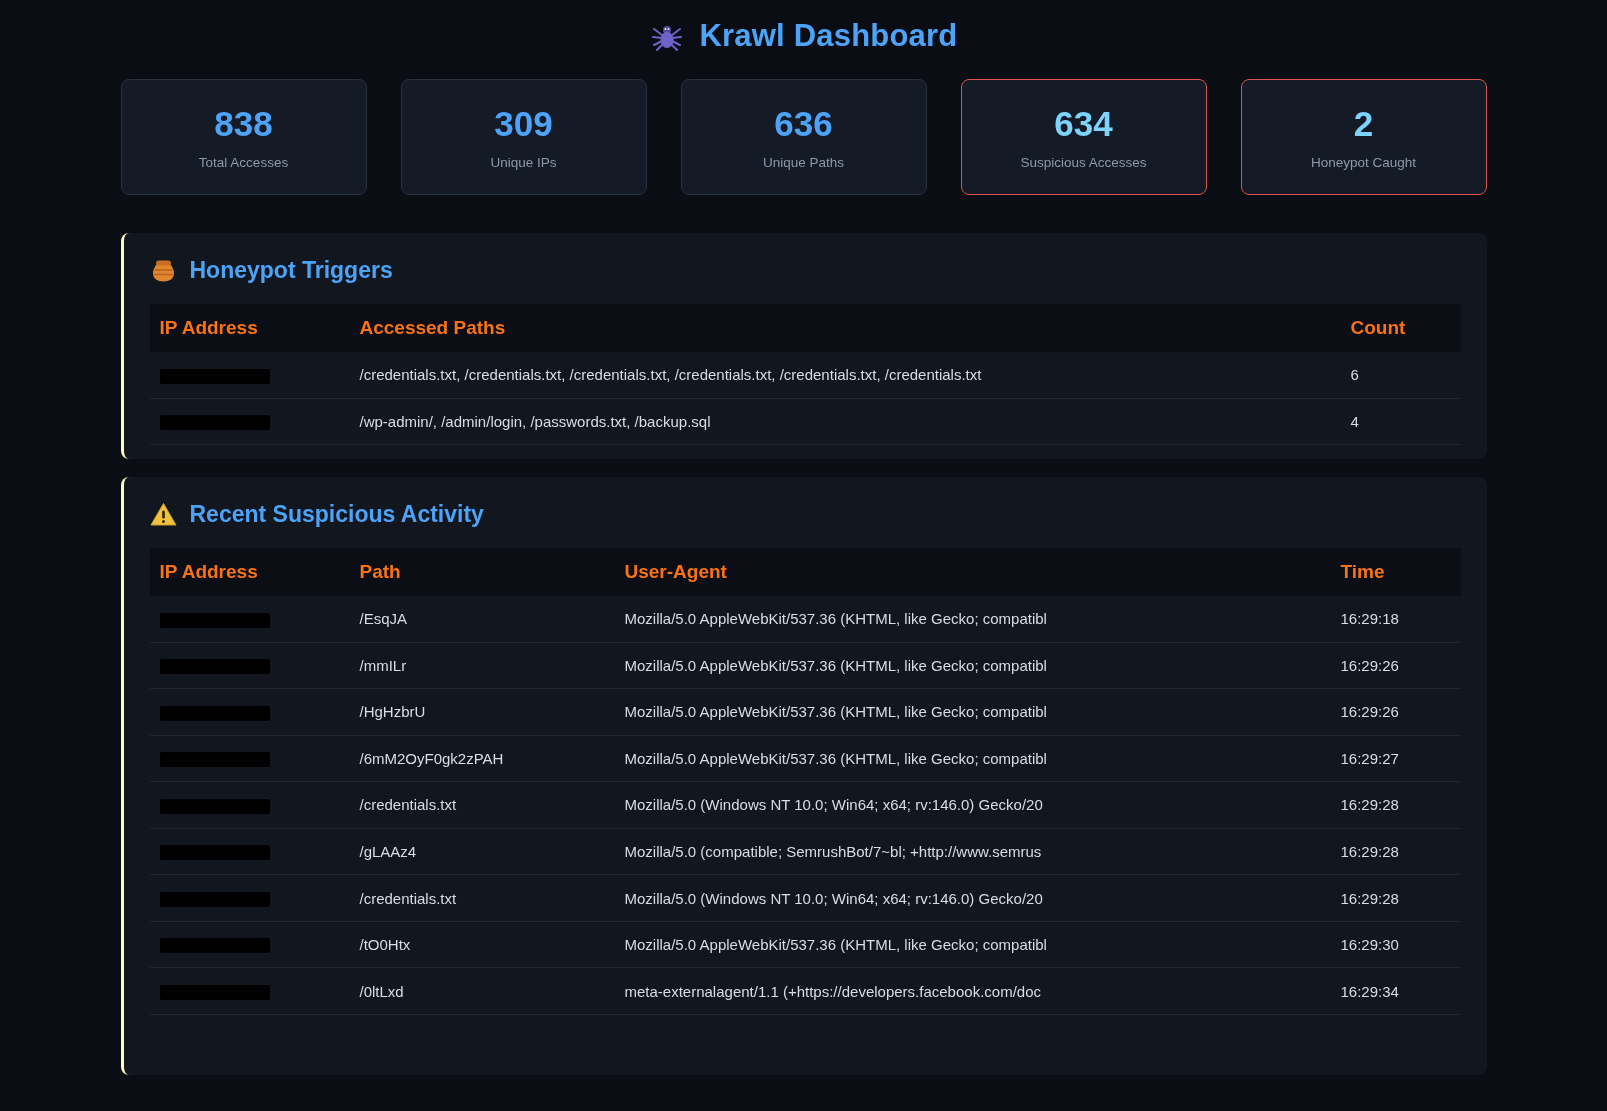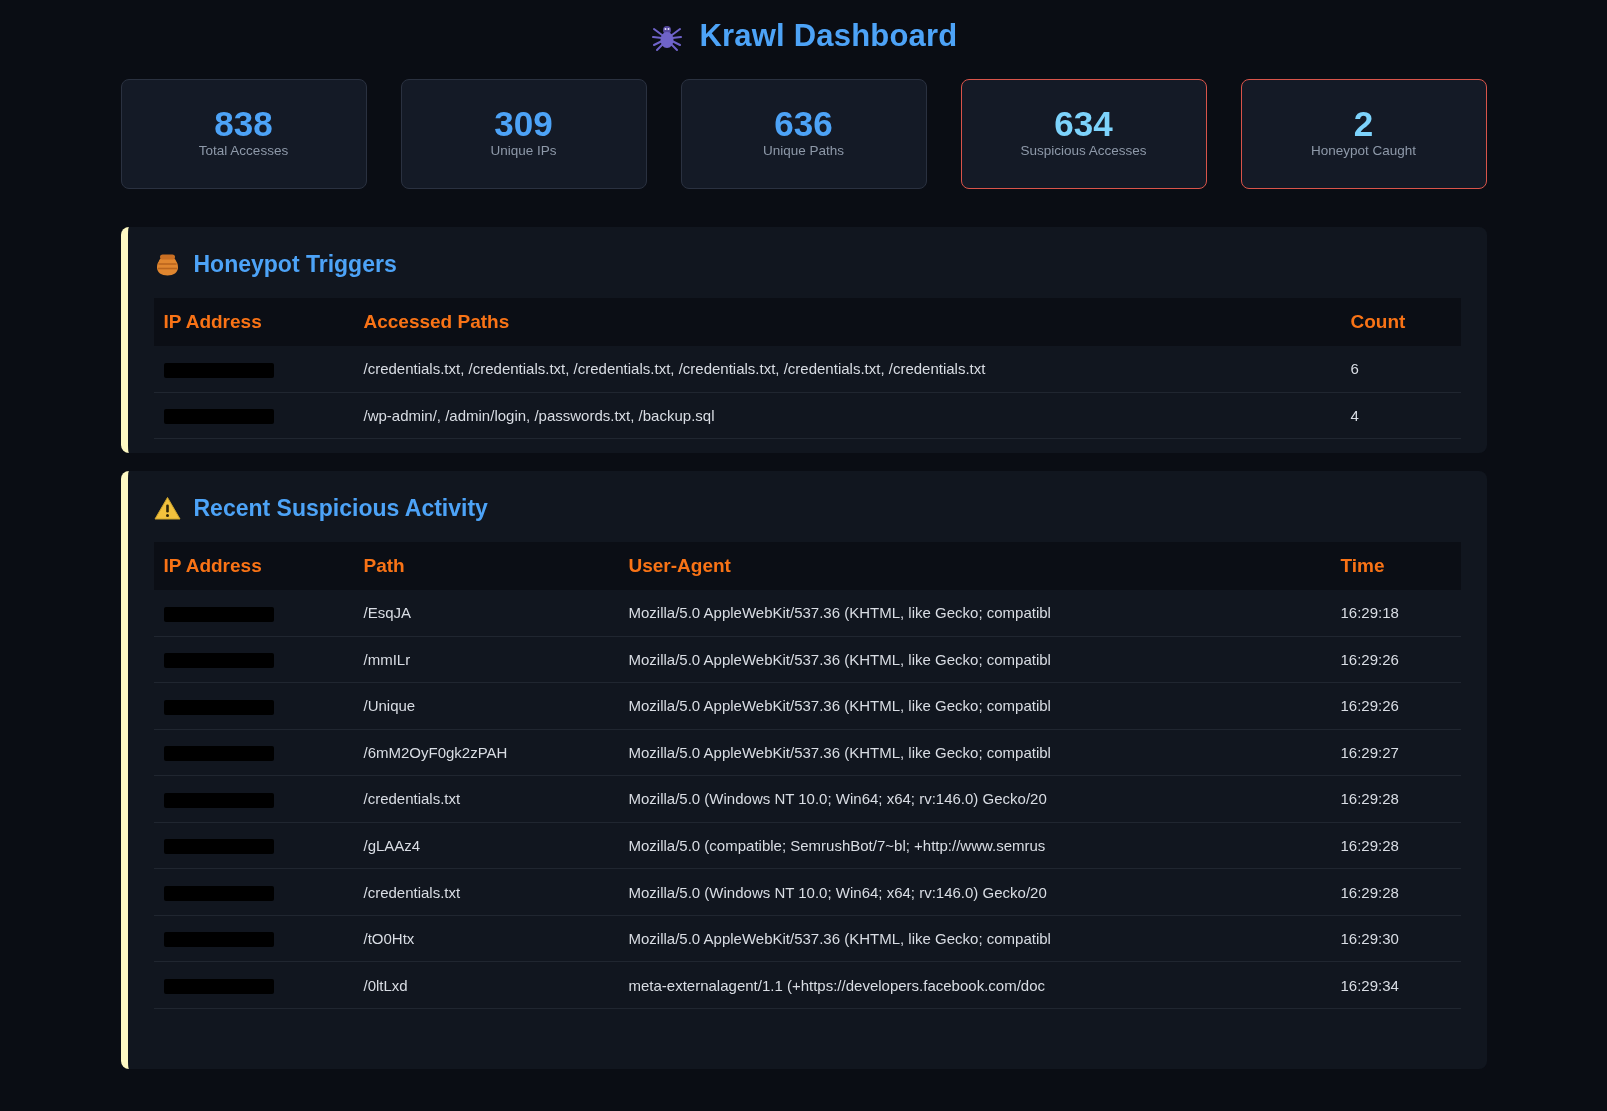--- a/index.html
+++ b/index.html
@@ -24,26 +24,26 @@
 
   
   .stats-row { display:flex; gap:34px; margin-top:23px; }
   .stat-card {
     flex:1; background:#141a26; border:1px solid #2a3140; border-radius:8px;
     padding:26px 10px 24px; text-align:center; min-height:110px;
   }
   .stat-card.alert { border-color:#d9544a; }
   .stat-value { font-size:35px; font-weight:700; color:#4da3f7; line-height:1; }
   .stat-card.alert .stat-value { color:#7dd3fc; }
-  .stat-label { margin-top:2px; font-size:13.5px; color:#8e99a9; }
+  .stat-label { margin-top:14px; font-size:13.5px; color:#8e99a9; }
 
   
   .section-card {
     background:#11161f; border-radius:8px;
-    border-left:7px solid #fef9c3;
+    border-left:3px solid #fef9c3;
     margin-top:38px;
     padding:24px 26px 14px 26px;
   }
   .section-card + .section-card { margin-top:18px; padding-bottom:60px; }
   .section-title-row { display:flex; align-items:center; gap:13px; margin-bottom:20px; }
   .section-title { font-size:23px; font-weight:700; color:#4da3f7; }
   .sec-icon { width:27px; height:27px; display:inline-block; }
 
   
   table { width:100%; border-collapse:collapse; font-size:15px; table-layout:fixed; }
@@ -182,21 +182,21 @@
             <td>16:29:18</td>
           </tr>
           <tr>
             <td><span class="redacted"></span></td>
             <td>/mmILr</td>
             <td>Mozilla/5.0 AppleWebKit/537.36 (KHTML, like Gecko; compatibl</td>
             <td>16:29:26</td>
           </tr>
           <tr>
             <td><span class="redacted"></span></td>
-            <td>/Unique</td>
+            <td>/HgHzbrU</td>
             <td>Mozilla/5.0 AppleWebKit/537.36 (KHTML, like Gecko; compatibl</td>
             <td>16:29:26</td>
           </tr>
           <tr>
             <td><span class="redacted"></span></td>
             <td>/6mM2OyF0gk2zPAH</td>
             <td>Mozilla/5.0 AppleWebKit/537.36 (KHTML, like Gecko; compatibl</td>
             <td>16:29:27</td>
           </tr>
           <tr>

